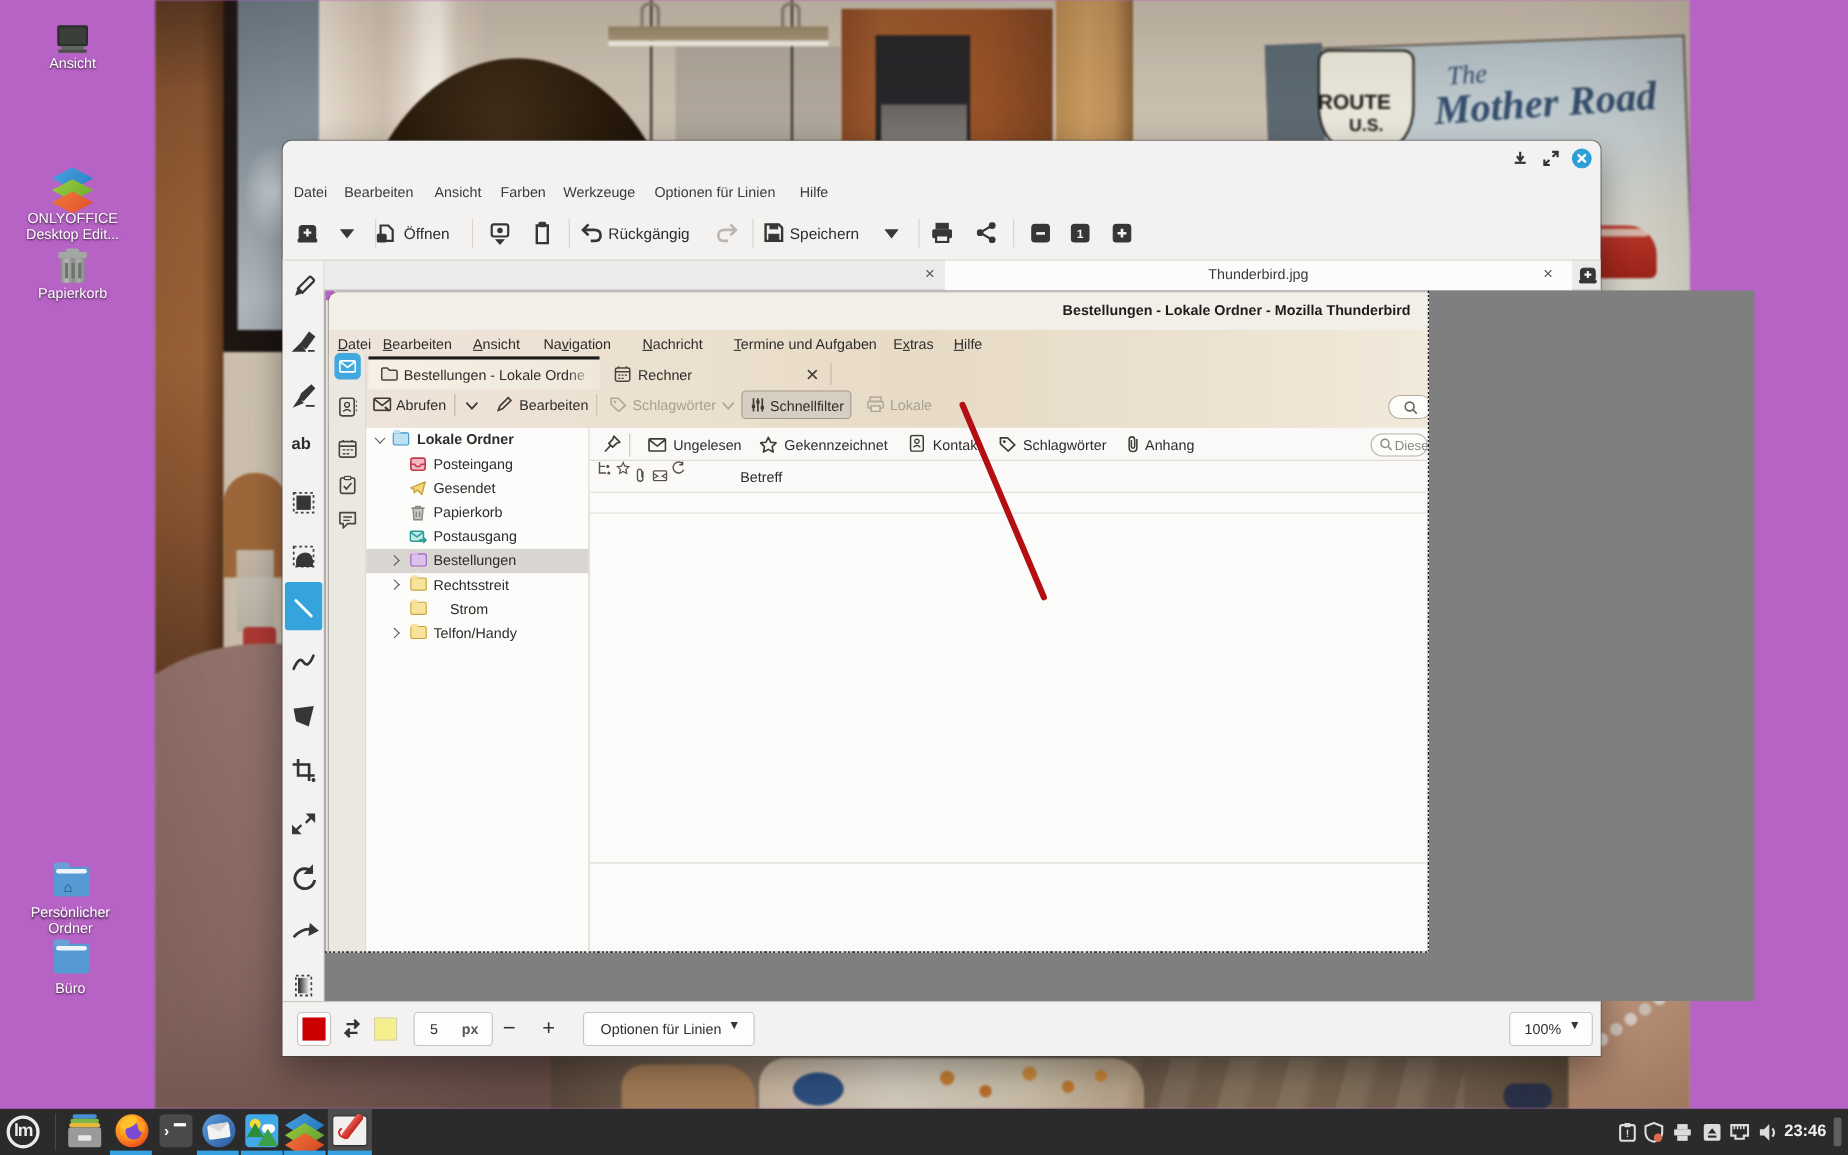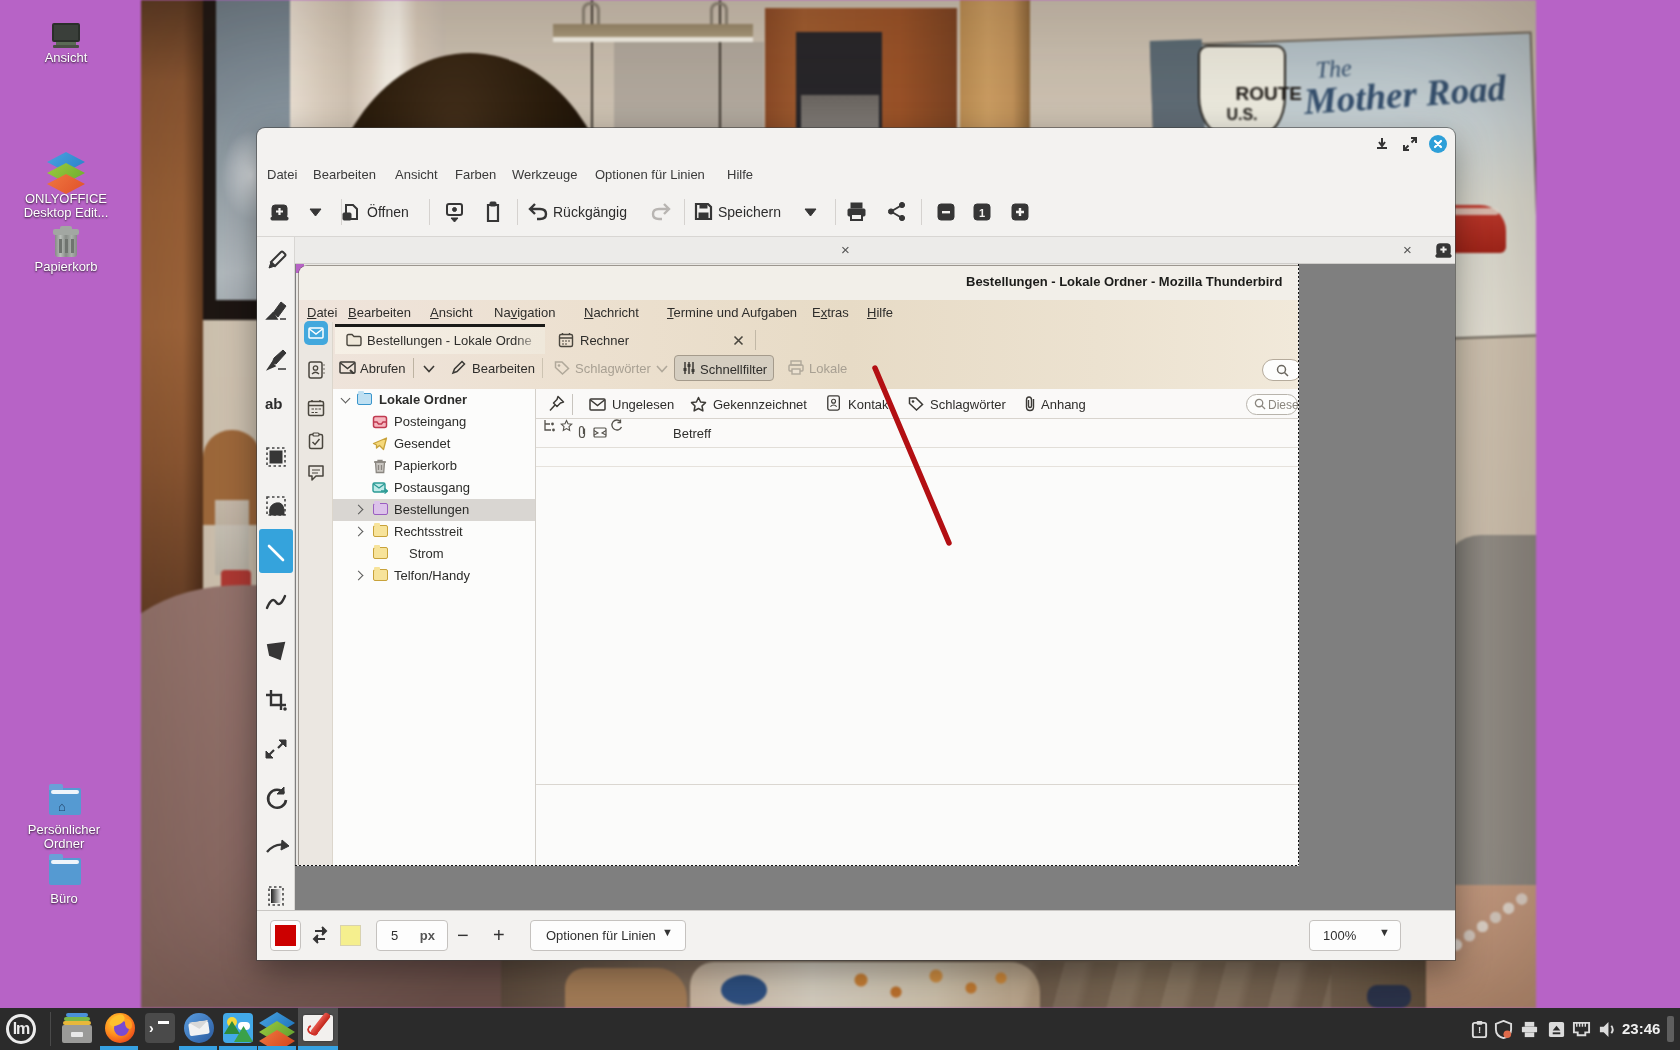--- a/index.html
+++ b/index.html
@@ -23,21 +23,21 @@
 #menu span{position:absolute;top:7px}
 #tbar{left:0;top:61px;width:100%;height:47px;font-size:14px;color:#2c2c2c}
 .vsep{position:absolute;top:10px;width:1px;height:26px;background:#d5d2cf}
 .gico{fill:#363636;stroke:#363636}
 .oln{fill:none !important;stroke:#363636}
 .gray .oln{stroke:#b8b5b2}
 .wln{fill:none !important;stroke:#f3f2f0}
 #tabs{left:38px;top:108px;width:1160px;height:28px;background:#ecebe9;border-top:1px solid #d8d6d3;border-bottom:1px solid #cfcdca;font-size:13px}
 #toolcol{left:0;top:108px;width:38px;height:674px;background:#f3f2f0;border-right:1px solid #d8d6d3;border-top:1px solid #d8d6d3}
 .tool{position:absolute;left:3px;width:32px;height:32px;border-radius:4px}
-#cnv{left:38px;top:136px;width:1160px;height:646px;background:#7f7f7f;overflow:hidden}
+#cnv{left:38px;top:136px;width:1300px;height:646px;background:#7f7f7f;overflow:hidden}
 #bbar{left:0;top:782px;width:100%;height:50px;background:#f3f2f0;border-top:1px solid #c9c7c4}
 .bbtn{position:absolute;top:9px;height:31px;background:#fdfdfd;border:1px solid #c5c2bf;border-radius:4px}
 
 #shot{left:1px;top:0;width:1002px;height:601px;background:#e9e7e3;overflow:hidden}
 #shot .abs{position:absolute}
 #shot span{white-space:nowrap}
 #menu span,#tbar span{white-space:nowrap}
 .beige{background:linear-gradient(90deg,#efe4dc 0%,#ece0cf 30%,#e7dbc6 55%,#ece2d0 80%,#f1e9da 100%)}
 .tbtxt{font-size:13px;color:#2e2d2b}
 .tbgray{color:#a8a093}
@@ -76,21 +76,21 @@
   <div class="abs" style="left:441px;top:2px;width:18px;height:24px;border:3px solid #8a8274;border-bottom:none;border-radius:8px 8px 0 0;background:transparent"></div>
   <div class="abs" style="left:569px;top:2px;width:18px;height:24px;border:3px solid #8a8274;border-bottom:none;border-radius:8px 8px 0 0"></div>
   <div class="abs" style="left:412px;top:24px;width:200px;height:13px;background:linear-gradient(180deg,#97876a,#ab9b7e)"></div>
   <div class="abs" style="left:412px;top:37px;width:200px;height:5px;background:#f4f0e6"></div>
 
   <div class="abs" style="left:179px;top:53px;width:300px;height:395px;border-radius:50% 50% 40% 40%;background:radial-gradient(ellipse at 45% 22%,#44301c 0%,#2b1d0d 38%,#180f08 72%)"></div>
 
   <div class="abs" style="left:1014px;top:38px;width:382px;height:305px;transform:rotate(-2deg);background:linear-gradient(180deg,#b4c2c9 0%,#c8d2d5 28%,#dcdcd2 55%,#e8e5d9 100%);border:2px solid #6e685e"></div>
   <div class="abs" style="left:1014px;top:40px;width:52px;height:300px;background:linear-gradient(180deg,#5a6a74,#6a7078 60%,#8a8478);transform:rotate(-2deg)"></div>
   <div class="abs" style="left:1057px;top:45px;width:88px;height:92px;background:#eceade;border:2.5px solid #27241f;border-radius:10px 10px 28px 28px/10px 10px 40px 40px"></div>
-  <div class="abs" style="left:1057px;top:83px;width:104px;height:22px;color:#1d1a16;font-weight:bold;font-size:19px;text-align:right;letter-spacing:0">ROUTE</div>
+  <div class="abs" style="left:1057px;top:83px;width:104px;height:22px;color:#1d1a16;font-weight:bold;font-size:19px;text-align:left;letter-spacing:0">ROUTE</div>
   <div class="abs" style="left:1057px;top:106px;width:88px;height:20px;color:#1d1a16;font-weight:bold;font-size:16px;text-align:center">U.S.</div>
   <div class="abs" style="left:1162px;top:50px;width:230px;height:70px;font-family:'Liberation Serif',serif;font-style:italic;color:#35506e;transform:rotate(-4deg)">
       <span style="position:absolute;left:14px;top:0;font-size:24px">The</span>
       <span style="position:absolute;left:0px;top:22px;font-size:37px;font-weight:bold">Mother Road</span>
     </div>
 
   <div class="abs" style="left:1215px;top:205px;width:150px;height:48px;border-radius:18px 26px 6px 6px;background:linear-gradient(180deg,#c43a2e,#a32419)"></div>
   <div class="abs" style="left:1240px;top:208px;width:118px;height:7px;border-radius:4px;background:#e8e2d6;opacity:.8"></div>
 
   <div class="abs" style="left:1300px;top:535px;width:100px;height:380px;background:linear-gradient(90deg,#7d7a74,#949089 45%,#8a8680);border-radius:40px 0 0 0"></div>
@@ -227,20 +227,21 @@
         <rect class="gico" x="1" y="1" width="16" height="16" rx="3"></rect>
         <text x="9" y="13.5" font-size="11" font-weight="bold" fill="#f3f2f0" text-anchor="middle">1</text>
       </svg>
     <svg class="abs" style="left:754px;top:14px" width="18" height="18" viewBox="0 0 18 18">
         <rect class="gico" x="1" y="1" width="16" height="16" rx="3"></rect>
         <path d="M9 5 V13 M5 9 H13" stroke="#f3f2f0" stroke-width="2.4"></path>
       </svg>
   </div>
   <div id="tabs" class="abs">
     <div class="abs" style="left:546px;top:6px;width:14px;height:14px;color:#555;font-size:15px;line-height:14px">×</div>
+    <div class="abs" style="left:564px;top:0;width:570px;height:27px;background:#fcfcfb;color:#3a3a38;text-align:center;line-height:26px">Thunderbird.jpg</div>
     <div class="abs" style="left:1108px;top:6px;width:14px;height:14px;color:#555;font-size:15px;line-height:14px">×</div>
     <svg class="abs" style="left:1140px;top:5px" width="17" height="17" viewBox="0 0 19 19">
         <rect class="gico" x="2" y="2" width="15" height="13" rx="3"></rect>
         <rect class="gico" x="1" y="14" width="17" height="3" rx="1"></rect>
         <path class="wln" d="M9.5 5 V12 M6 8.5 H13" stroke-width="2.2"></path>
       </svg>
   </div>
   <div id="toolcol" class="abs">
     <svg class="tool" style="top:8px" viewBox="0 0 32 32">
         <path class="oln" d="M11 17 L21 7 Q22 6 23 7 L25 9 Q26 10 25 11 L15 21 Z" stroke-width="2"></path>
@@ -539,21 +540,21 @@
     <div class="bbtn" style="left:119px;width:72px;font-size:13px">
         <span style="position:absolute;left:14px;top:7px">5</span>
         <span style="position:absolute;right:12px;top:7px;font-weight:bold;color:#555">px</span>
       </div>
     <div class="abs" style="left:200px;top:13px;width:17px;height:22px;font-size:20px;color:#333">−</div>
     <div class="abs" style="left:236px;top:13px;width:17px;height:22px;font-size:20px;color:#333">+</div>
     <div class="bbtn" style="left:273px;width:156px;font-size:13px">
         <span style="position:absolute;left:15px;top:7px">Optionen für Linien</span>
         <span style="position:absolute;right:12px;top:5px;font-size:11px;color:#333">▼</span>
       </div>
-    <div class="bbtn" style="left:1052px;width:92px;font-size:13px">
+    <div class="bbtn" style="left:1115px;width:76px;font-size:13px">
         <span style="position:absolute;left:13px;top:7px">100%</span>
         <span style="position:absolute;right:10px;top:5px;font-size:11px;color:#333">▼</span>
       </div>
   </div>
 </div>
 <svg class="abs" style="left:0;top:0;pointer-events:none" width="1680" height="1050" viewBox="0 0 1680 1050">
     <line x1="875" y1="368" x2="949" y2="543" stroke="#b30f13" stroke-width="5.5" stroke-linecap="round"></line>
   </svg>
 
 <div id="bar" class="abs">

